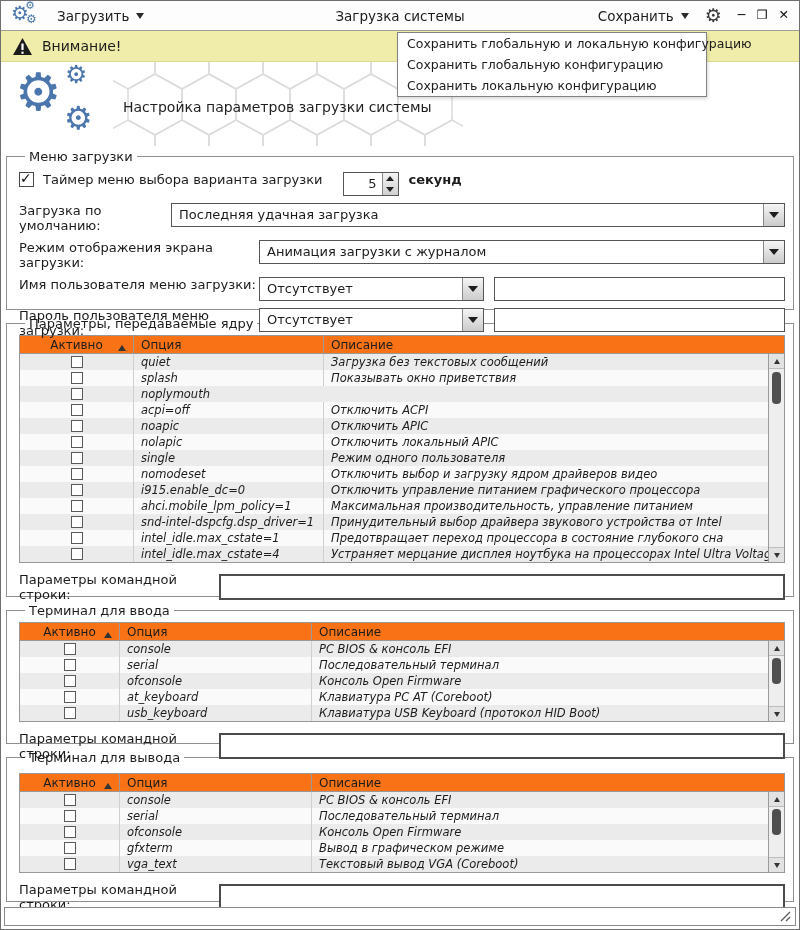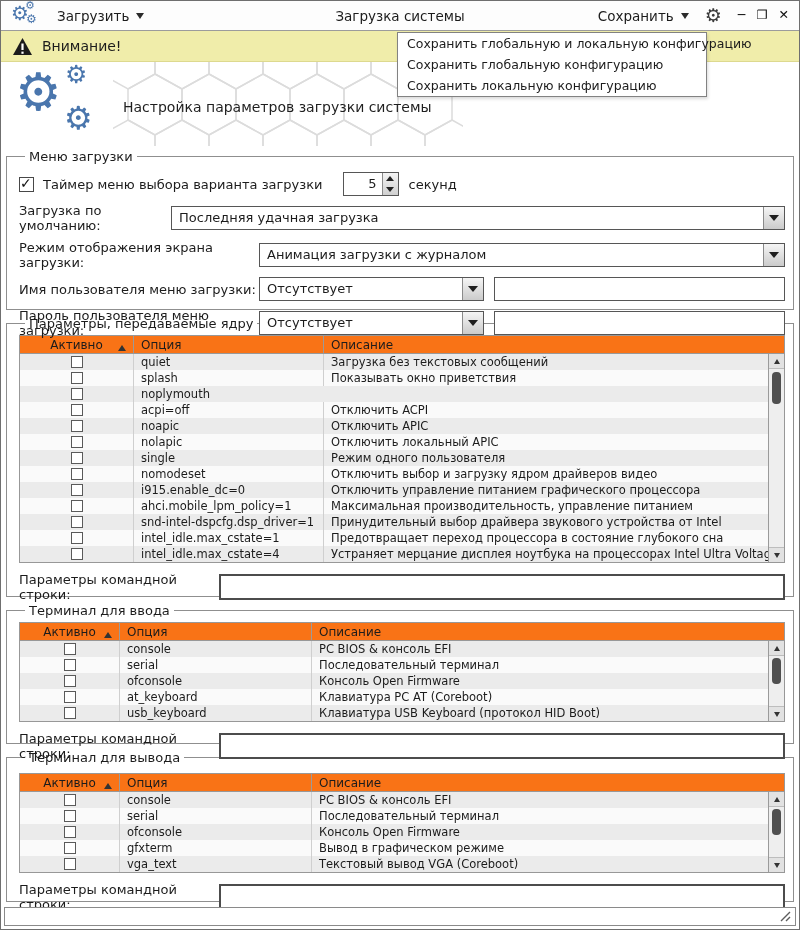--- a/index.html
+++ b/index.html
@@ -39,54 +39,54 @@
 
   
   fieldset { border:1px solid #8f8f8f; margin:0 5px; padding:4px 8px 6px 12px; background:#fff; }
   legend { font-size:13px; padding:0 4px; margin-left:6px; }
   .fs-boot { margin-top:3px; height:161px; }
   .fs-kernel { margin-top:6px; height:281px; }
   .fs-term-in { margin-top:6px; height:141px; }
   .fs-term-out { margin-top:6px; height:152px; }
 
   
-  .brow { display:flex; align-items:center; margin-top:7px; }
+  .brow { display:flex; align-items:flex-start; margin-top:7px; }
   .brow:first-of-type { margin-top:4px; }
   .lbl { font-size:13px; }
   .lbl-w152 { width:152px; flex:none; }
   .lbl-w240 { width:240px; flex:none; }
   .cb { width:15px; height:15px; border:1.5px solid #474747; background:#fff; flex:none; position:relative; }
   .cb.checked::after { content:"✓"; position:absolute; left:0px; top:-3px; font-size:14px; font-weight:bold; color:#111; }
   .timer-label { margin-left:9px; }
   .spin { display:flex; width:56px; height:24px; border:1.5px solid #565656; background:#fff; margin-left:20px; flex:none; }
   .spin .val { flex:1; font-size:13px; text-align:right; padding:3px 5px 0 0; }
   .spin .btns { width:16px; border-left:1px solid #8a8a8a; background:linear-gradient(#f4f4f4,#d0d0d0); display:flex; flex-direction:column; }
   .spin .btns div { flex:1; display:flex; align-items:center; justify-content:center; }
   .tri-up { width:0; height:0; border:4px solid transparent; border-bottom:5px solid #222; margin-top:-4px; }
   .tri-dn { width:0; height:0; border:4px solid transparent; border-top:5px solid #222; margin-bottom:-4px; }
-  .unit { margin-left:10px; }
+  .unit { margin-left:10px;font-weight:bold; }
   .combo { display:flex; height:24px; border:1.5px solid #565656; background:#fff; align-items:stretch; }
   .combo.grow { flex:1; }
   .combo.w225 { width:225px; flex:none; }
   .combo .cval { flex:1; font-size:13px; padding:3px 0 0 7px; white-space:nowrap; overflow:hidden; }
   .combo .cbtn { width:21px; border-left:1px solid #8a8a8a; background:linear-gradient(#f5f5f5,#cbcbcb); display:flex; align-items:center; justify-content:center; }
   .arr-dn { width:0; height:0; border:5px solid transparent; border-top:6px solid #1e1e1e; margin-top:5px; }
   .tfield { height:24px; border:1.5px solid #565656; background:#fff; flex:1; margin-left:10px; font-size:13px; font-family:inherit; padding:0 6px; min-width:0; }
 
   
   .dtable { border:1px solid #989898; background:#fff; }
   .t-head { display:grid; background:#f97316; height:18px; border-bottom:1px solid #989898; font-size:12px; }
   .kernel-grid { grid-template-columns:114px 190px 1fr; }
   .term-grid  { grid-template-columns:100px 192px 1fr; }
   .t-head .hc { display:flex; align-items:center; padding-left:7px; border-right:1px solid #9a9a9a; position:relative; }
   .t-head .hc:last-child { border-right:none;text-align:center; }
   .t-head .hc.center { justify-content:center; padding-left:0; }
   .sort-up { width:0; height:0; border:4px solid transparent; border-bottom:6px solid #333; position:absolute; right:7px; top:5px; }
   .t-body { position:relative; }
-  .t-body .trow { display:grid; height:16px; font-size:11.5px; align-items:center; }
+  .t-body .trow { display:grid; height:16px; font-size:11.5px; align-items:center;font-style:italic; }
   .t-body .trow:nth-of-type(odd) { background:#ebebeb; }
   .t-body .trow:nth-of-type(even) { background:#fafafa; }
   .t-body .tc { height:16px; display:flex; align-items:center; padding-left:7px; border-right:1px solid #cfcfcf; overflow:hidden; white-space:nowrap; }
   .t-body .tc:last-child { border-right:none; padding-right:20px; }
   .t-body .tc.center { justify-content:center; padding-left:0; }
   .row-cb { width:12px; height:12px; border:1px solid #5a5a5a; background:#fff; }
 
   
   .sbar { position:absolute; top:0; right:0; bottom:0; width:16px; background:#eeeeee; border-left:1px solid #9a9a9a; }
   .sb-btn { height:15px; background:#e2e2e2; display:flex; align-items:center; justify-content:center; border-bottom:1px solid #bdbdbd; }

